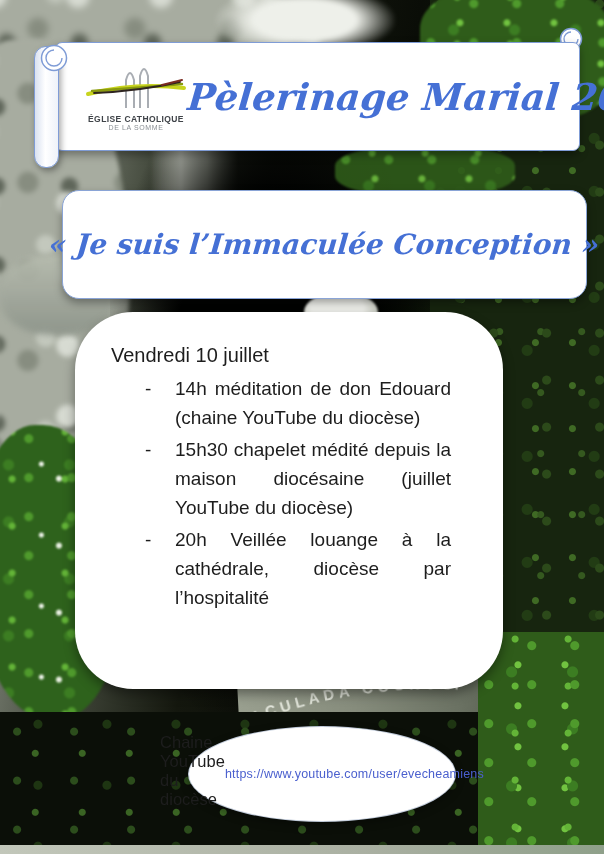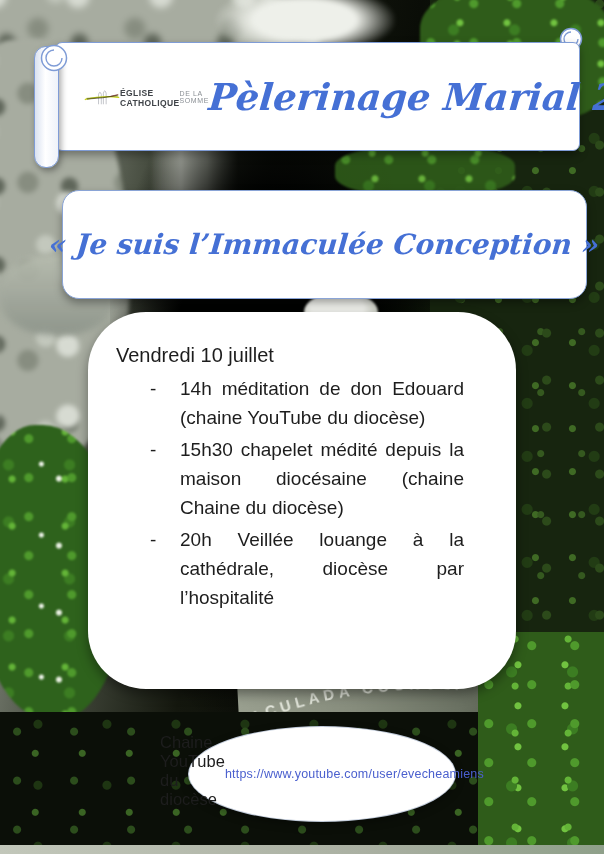--- a/index.html
+++ b/index.html
@@ -60,35 +60,35 @@
   .stone-band .stone-svg{position:absolute;left:0;top:0;}
   .statue{left:304px;top:292px;width:74px;height:40px;background:radial-gradient(ellipse at 45% 40%,#f2f3ee 0 45%,#c9ccc2 70%,rgba(180,184,172,0) 95%);border-radius:50%;filter:blur(1px);}
 
   
   .scroll-rect{left:55px;top:42px;width:523px;height:107px;background:#fff;border:1.5px solid #7f9cd6;border-radius:7px;
     box-shadow:0 4px 9px rgba(0,0,0,.35);display:flex;align-items:center;z-index:6;}
   .scroll-roll{left:34px;top:46px;width:23px;height:120px;background:linear-gradient(90deg,#d9e1f0,#ffffff 45%,#eef2f9);
     border:1.5px solid #7f9cd6;border-radius:12px;z-index:7;box-shadow:2px 3px 6px rgba(0,0,0,.35);}
   .curl{z-index:8;}
   .curl-right{z-index:5;}
-  .logo-wrap{margin-left:28px;width:125px;display:flex;align-items:center;}
+  .logo-wrap{margin-left:28px;width:125px;display:flex;flex-direction:column;align-items:center;}
   .logo-text1{font-size:8.5px;font-weight:bold;color:#3f4348;letter-spacing:.4px;margin-top:2px;}
   .logo-text2{font-size:7px;color:#8a8f94;letter-spacing:.6px;}
   .banner-title{flex:1;text-align:center;font-family:"DejaVu Serif",serif;font-style:italic;font-weight:600;
     font-size:37px;color:#4570d5;transform:skewX(-5deg);padding-right:14px;white-space:nowrap;}
 
   
   .quote-box{left:62px;top:190px;width:523px;height:107px;background:#fff;border:1.5px solid #8aa4d6;border-radius:17px;
     box-shadow:0 4px 9px rgba(0,0,0,.35);display:flex;align-items:center;justify-content:center;z-index:6;}
   .quote-text{font-family:"DejaVu Serif",serif;font-style:italic;font-weight:600;font-size:28px;color:#4570d5;
     transform:skewX(-5deg);white-space:nowrap;}
 
   
-  .sched-box{left:88px;top:312px;width:428px;height:377px;background:#fff;border-radius:58px;
-    box-shadow:0 5px 12px rgba(0,0,0,.4);z-index:6;box-sizing:border-box;padding:32px 52px 0 28px;color:#1d1d1d;}
+  .sched-box{left:75px;top:312px;width:428px;height:377px;background:#fff;border-radius:58px;
+    box-shadow:0 5px 12px rgba(0,0,0,.4);z-index:6;box-sizing:border-box;padding:32px 52px 0 36px;color:#1d1d1d;}
   .sched-day{font-size:20px;margin:0 0 7px 0;}
   .sched-list{list-style:none;margin:0;padding:0;font-size:19px;line-height:29px;}
   .sched-list li{position:relative;padding-left:64px;margin-bottom:3px;text-align:justify;text-align-last:left;}
   .sched-list li::before{content:"-";position:absolute;left:34px;top:0;}
 
   
   .yt-ellipse{left:188px;top:726px;width:266px;height:94px;background:#fff;border:1px solid rgba(130,150,180,.5);
     border-radius:50%;z-index:6;display:flex;align-items:center;justify-content:center;
     box-shadow:0 3px 8px rgba(0,0,0,.35);}
   .yt-label{font-size:16.5px;color:#1d1d1d;margin-bottom:7px;}
@@ -153,21 +153,21 @@
   </div>
 
   <div class="abs quote-box">
     <div class="quote-text">« Je suis l’Immaculée Conception »</div>
   </div>
 
   <div class="abs sched-box">
     <p class="sched-day">Vendredi 10 juillet</p>
     <ul class="sched-list">
       <li>14h méditation de don Edouard (chaine YouTube du diocèse)</li>
-      <li>15h30 chapelet médité depuis la maison diocésaine (chaine Chaine du diocèse)</li>
+      <li>15h30 chapelet médité depuis la maison diocésaine (juillet YouTube du diocèse)</li>
       <li>20h Veillée louange à la cathédrale, diocèse par l’hospitalité</li>
     </ul>
   </div>
 
   <div class="abs yt-ellipse">
     <div class="yt-label">Chaine YouTube du diocèse</div>
     <a class="yt-url" href="#">https://www.youtube.com/user/evecheamiens</a>
   </div>
 
 </div>

